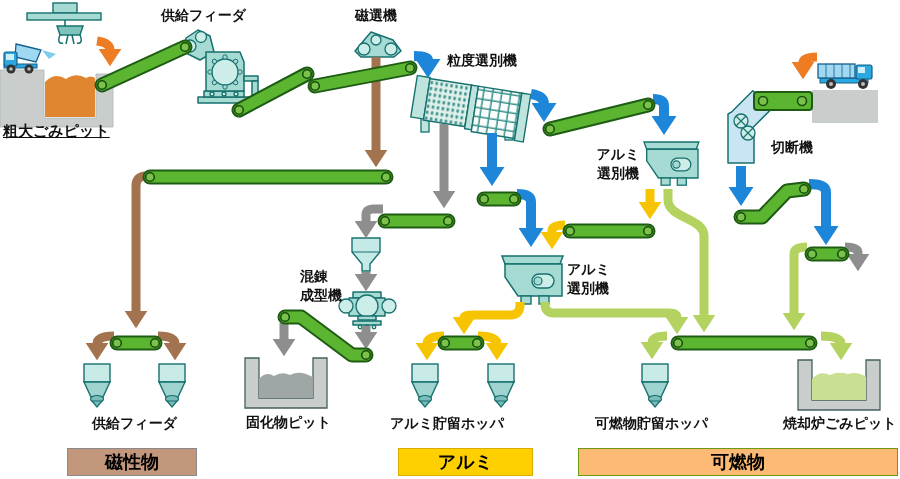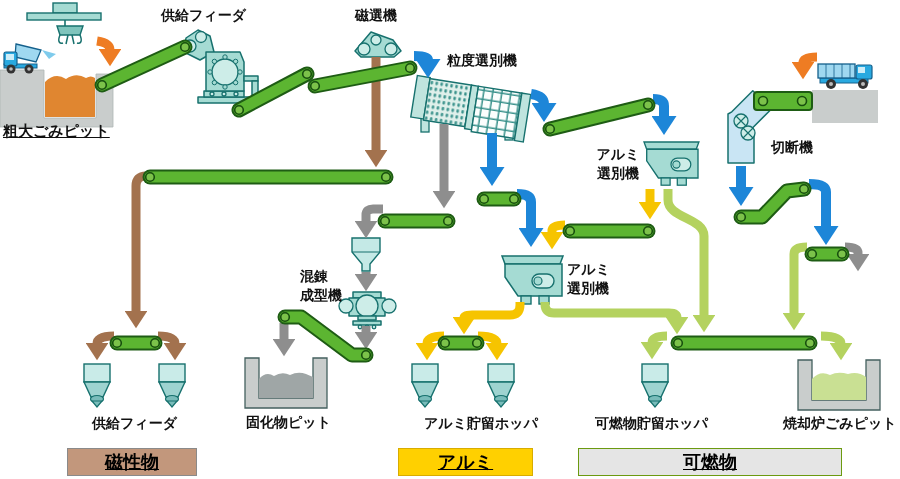--- a/index.html
+++ b/index.html
@@ -6,25 +6,25 @@
   #stage{position:relative;width:900px;height:479px;background:#fff;overflow:hidden;
          font-family:"DejaVu Sans","Liberation Sans",sans-serif;}
   #art{position:absolute;left:0;top:0;}
   .lbl{position:absolute;font-weight:700;font-size:14px;line-height:18px;color:#111;white-space:nowrap;}
   .lbl .ln{display:block;}
   .lg{font-size:15px;text-decoration:underline;}
   .two{line-height:19px;}
   .ra{text-align:left;}
   .ctr{text-align:center;}
   .legend-box{position:absolute;top:448px;height:28px;display:flex;align-items:center;justify-content:center;
-              font-weight:700;font-size:18px;color:#000;box-sizing:border-box;text-decoration:underline;}
+              font-weight:700;font-size:18px;color:#000;box-sizing:border-box;}
   .leg-mag{left:67px;width:130px;background:#C2977C;border:1px solid #8A8A8A;}
   .leg-non{left:225px;width:127px;background:#8b5cf6;border:1px solid #8A8A8A;margin-top:46px;}
   .leg-alu{left:398px;width:135px;background:#FFD000;border:1px solid #D8AC00;}
-  .leg-com{left:578px;width:264px;background:#e5e5e5;border:1px solid #6B9A10;}
+  .leg-com{left:578px;width:320px;background:#fdba74;border:1px solid #6B9A10;}
   
   .belt-o{fill:none;stroke:#1E5C14;stroke-width:15;stroke-linecap:round;stroke-linejoin:round;}
   .belt-f{fill:none;stroke:#5CB531;stroke-width:11;stroke-linecap:round;stroke-linejoin:round;}
   .roller{fill:#7CC24A;stroke:#174F0E;stroke-width:1.6;}
   .mach{fill:#A5DBD3;stroke:#17716E;stroke-width:1.5;stroke-linejoin:round;}
   .mach-lt{fill:#CDEDE8;stroke:#17716E;stroke-width:1.3;}
   .ar{fill:none;stroke-linecap:butt;stroke-linejoin:round;}
   .ar-o{stroke:#EE7C23;stroke-width:9;}
   .ar-br{stroke:#A3724E;stroke-width:9;}
   .ar-gy{stroke:#8E8E8E;stroke-width:9;}
@@ -345,21 +345,21 @@
   <div class="lbl two ra" style="left:300px;top:267px;width:44px">
     <span class="ln">混錬</span>
     <span class="ln">成型機</span>
   </div>
   <div class="lbl two" style="left:567px;top:260px">
     <span class="ln">アルミ</span>
     <span class="ln">選別機</span>
   </div>
   <div class="lbl" style="left:92px;top:414px">供給フィーダ</div>
   <div class="lbl" style="left:246px;top:413px">固化物ピット</div>
-  <div class="lbl" style="left:424px;top:414px">アルミ貯留ホッパ</div>
+  <div class="lbl" style="left:390px;top:414px">アルミ貯留ホッパ</div>
   <div class="lbl" style="left:595px;top:414px">可燃物貯留ホッパ</div>
   <div class="lbl" style="left:783px;top:414px">焼却炉ごみピット</div>
 
   <div class="legend-box leg-mag">磁性物</div>
   <div class="legend-box leg-non">不燃物</div>
   <div class="legend-box leg-alu">アルミ</div>
   <div class="legend-box leg-com">可燃物</div>
 </div>
 
 </body></html>

